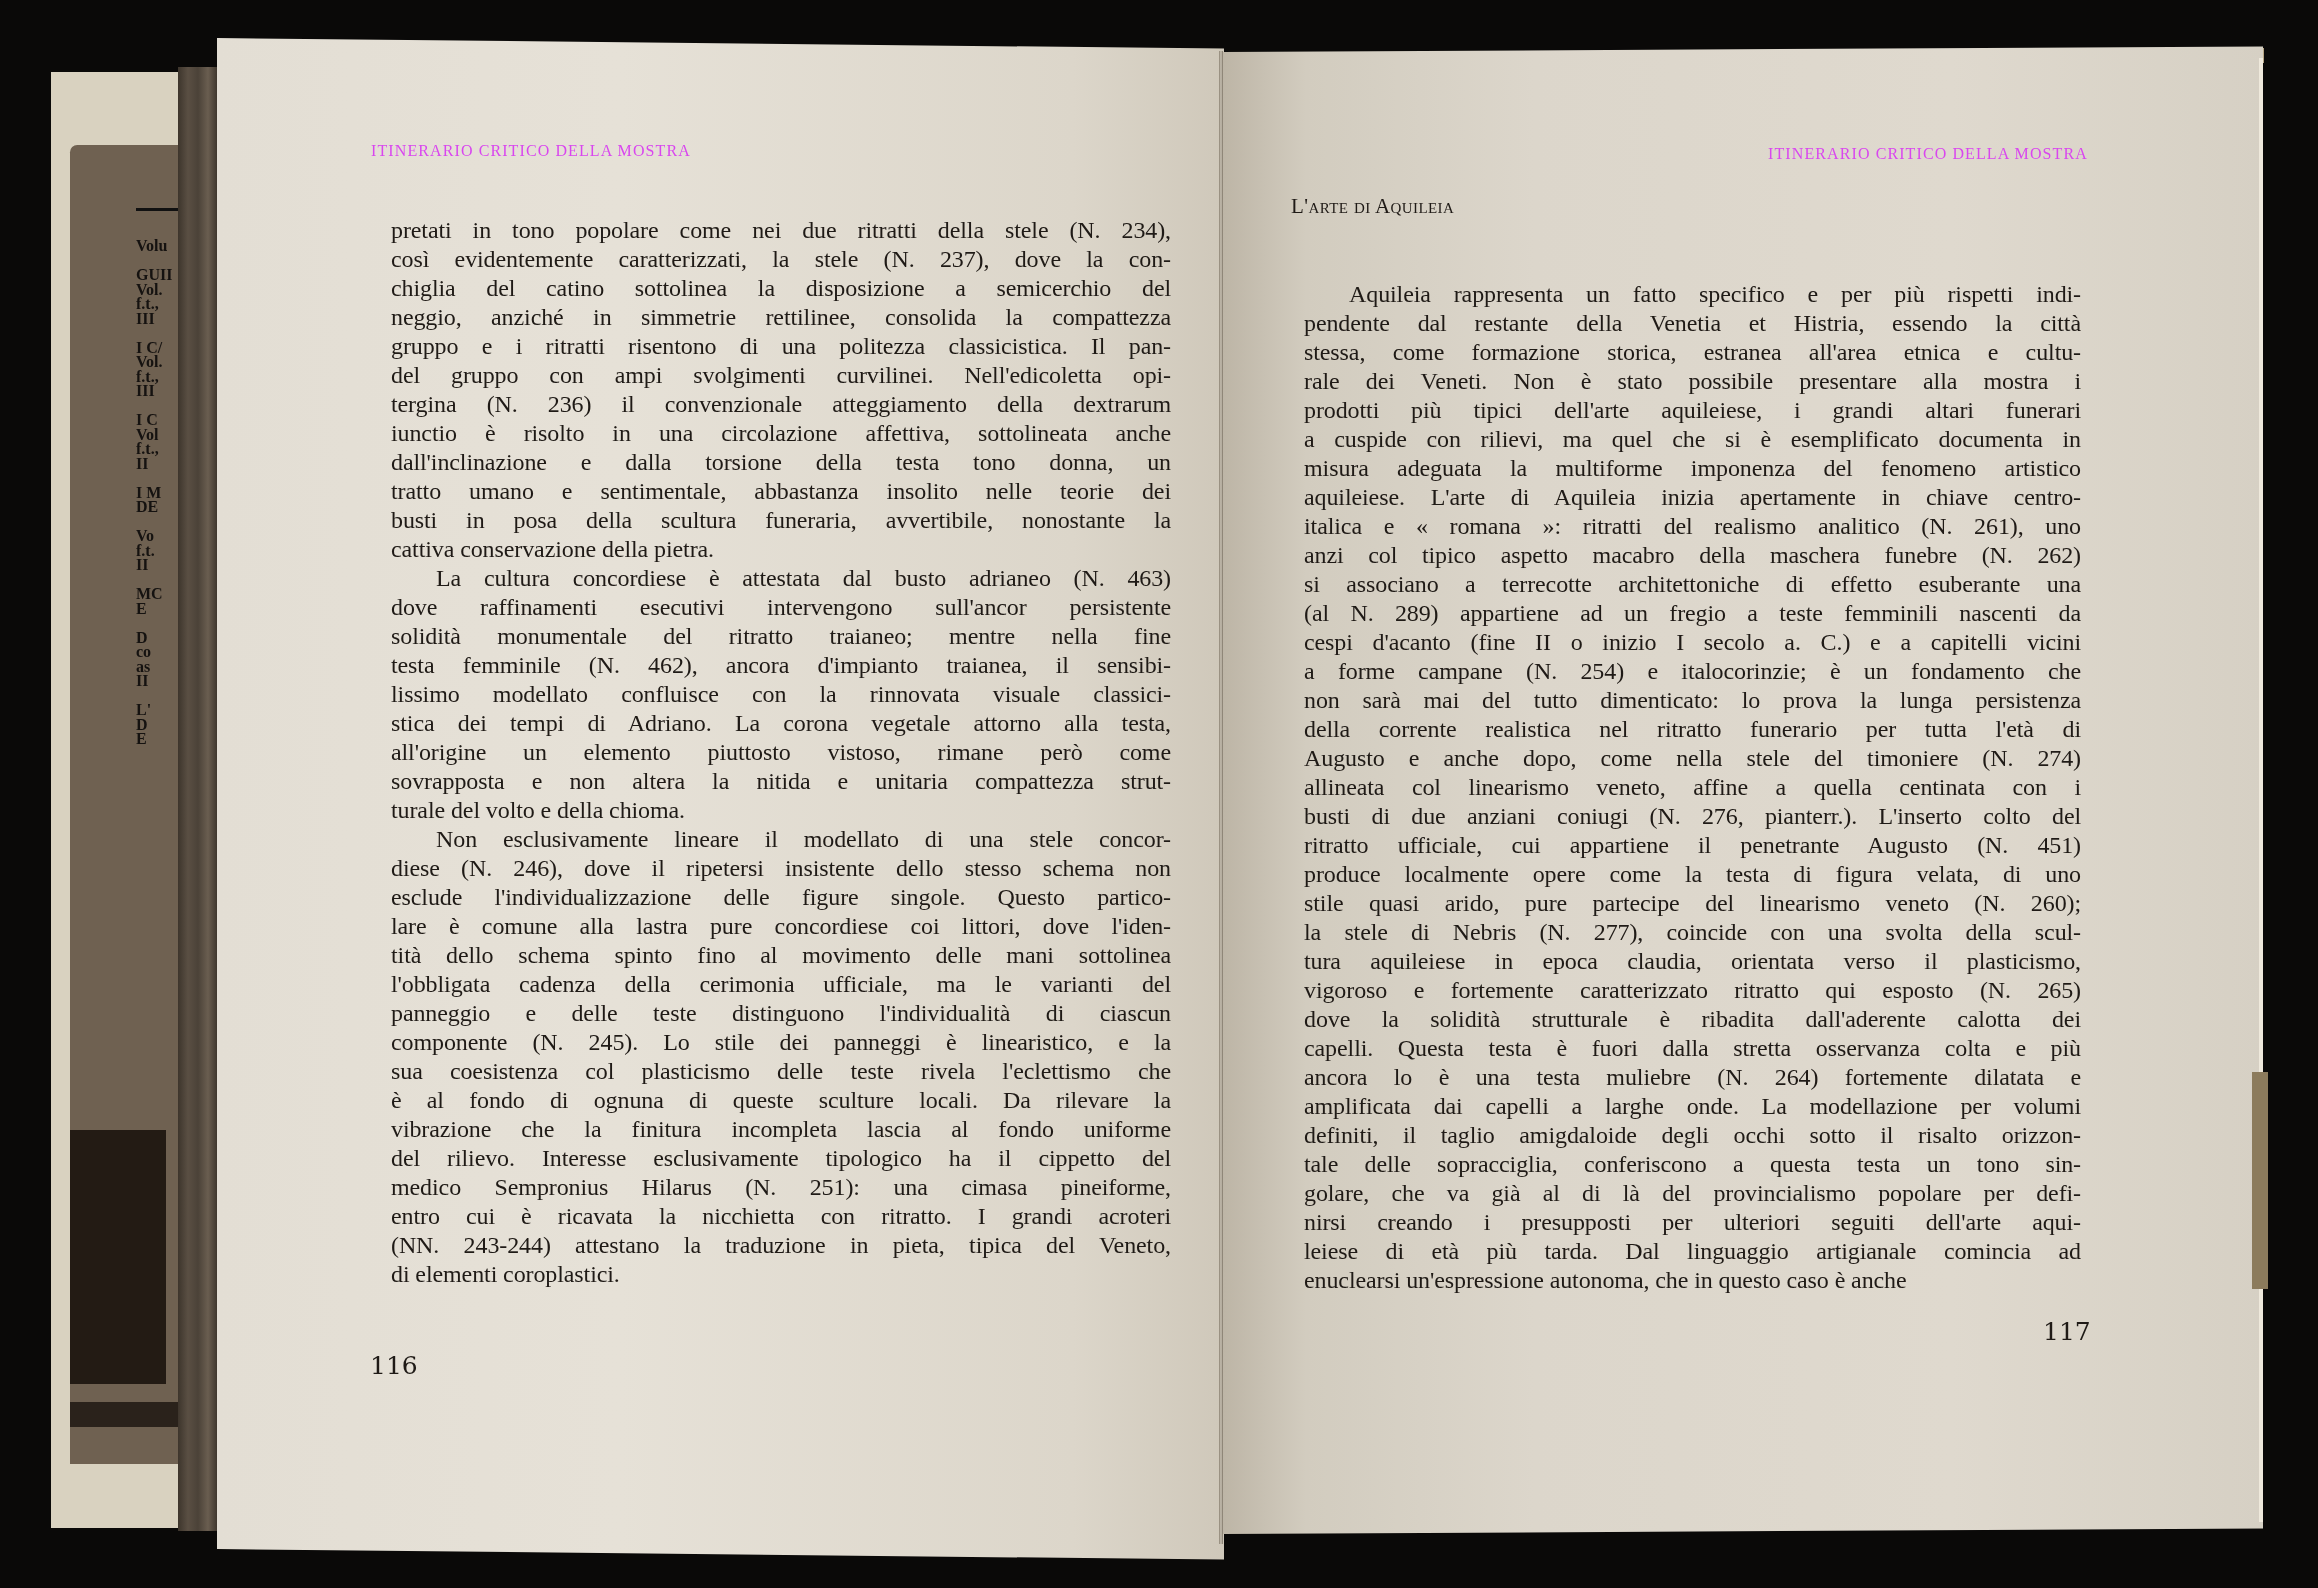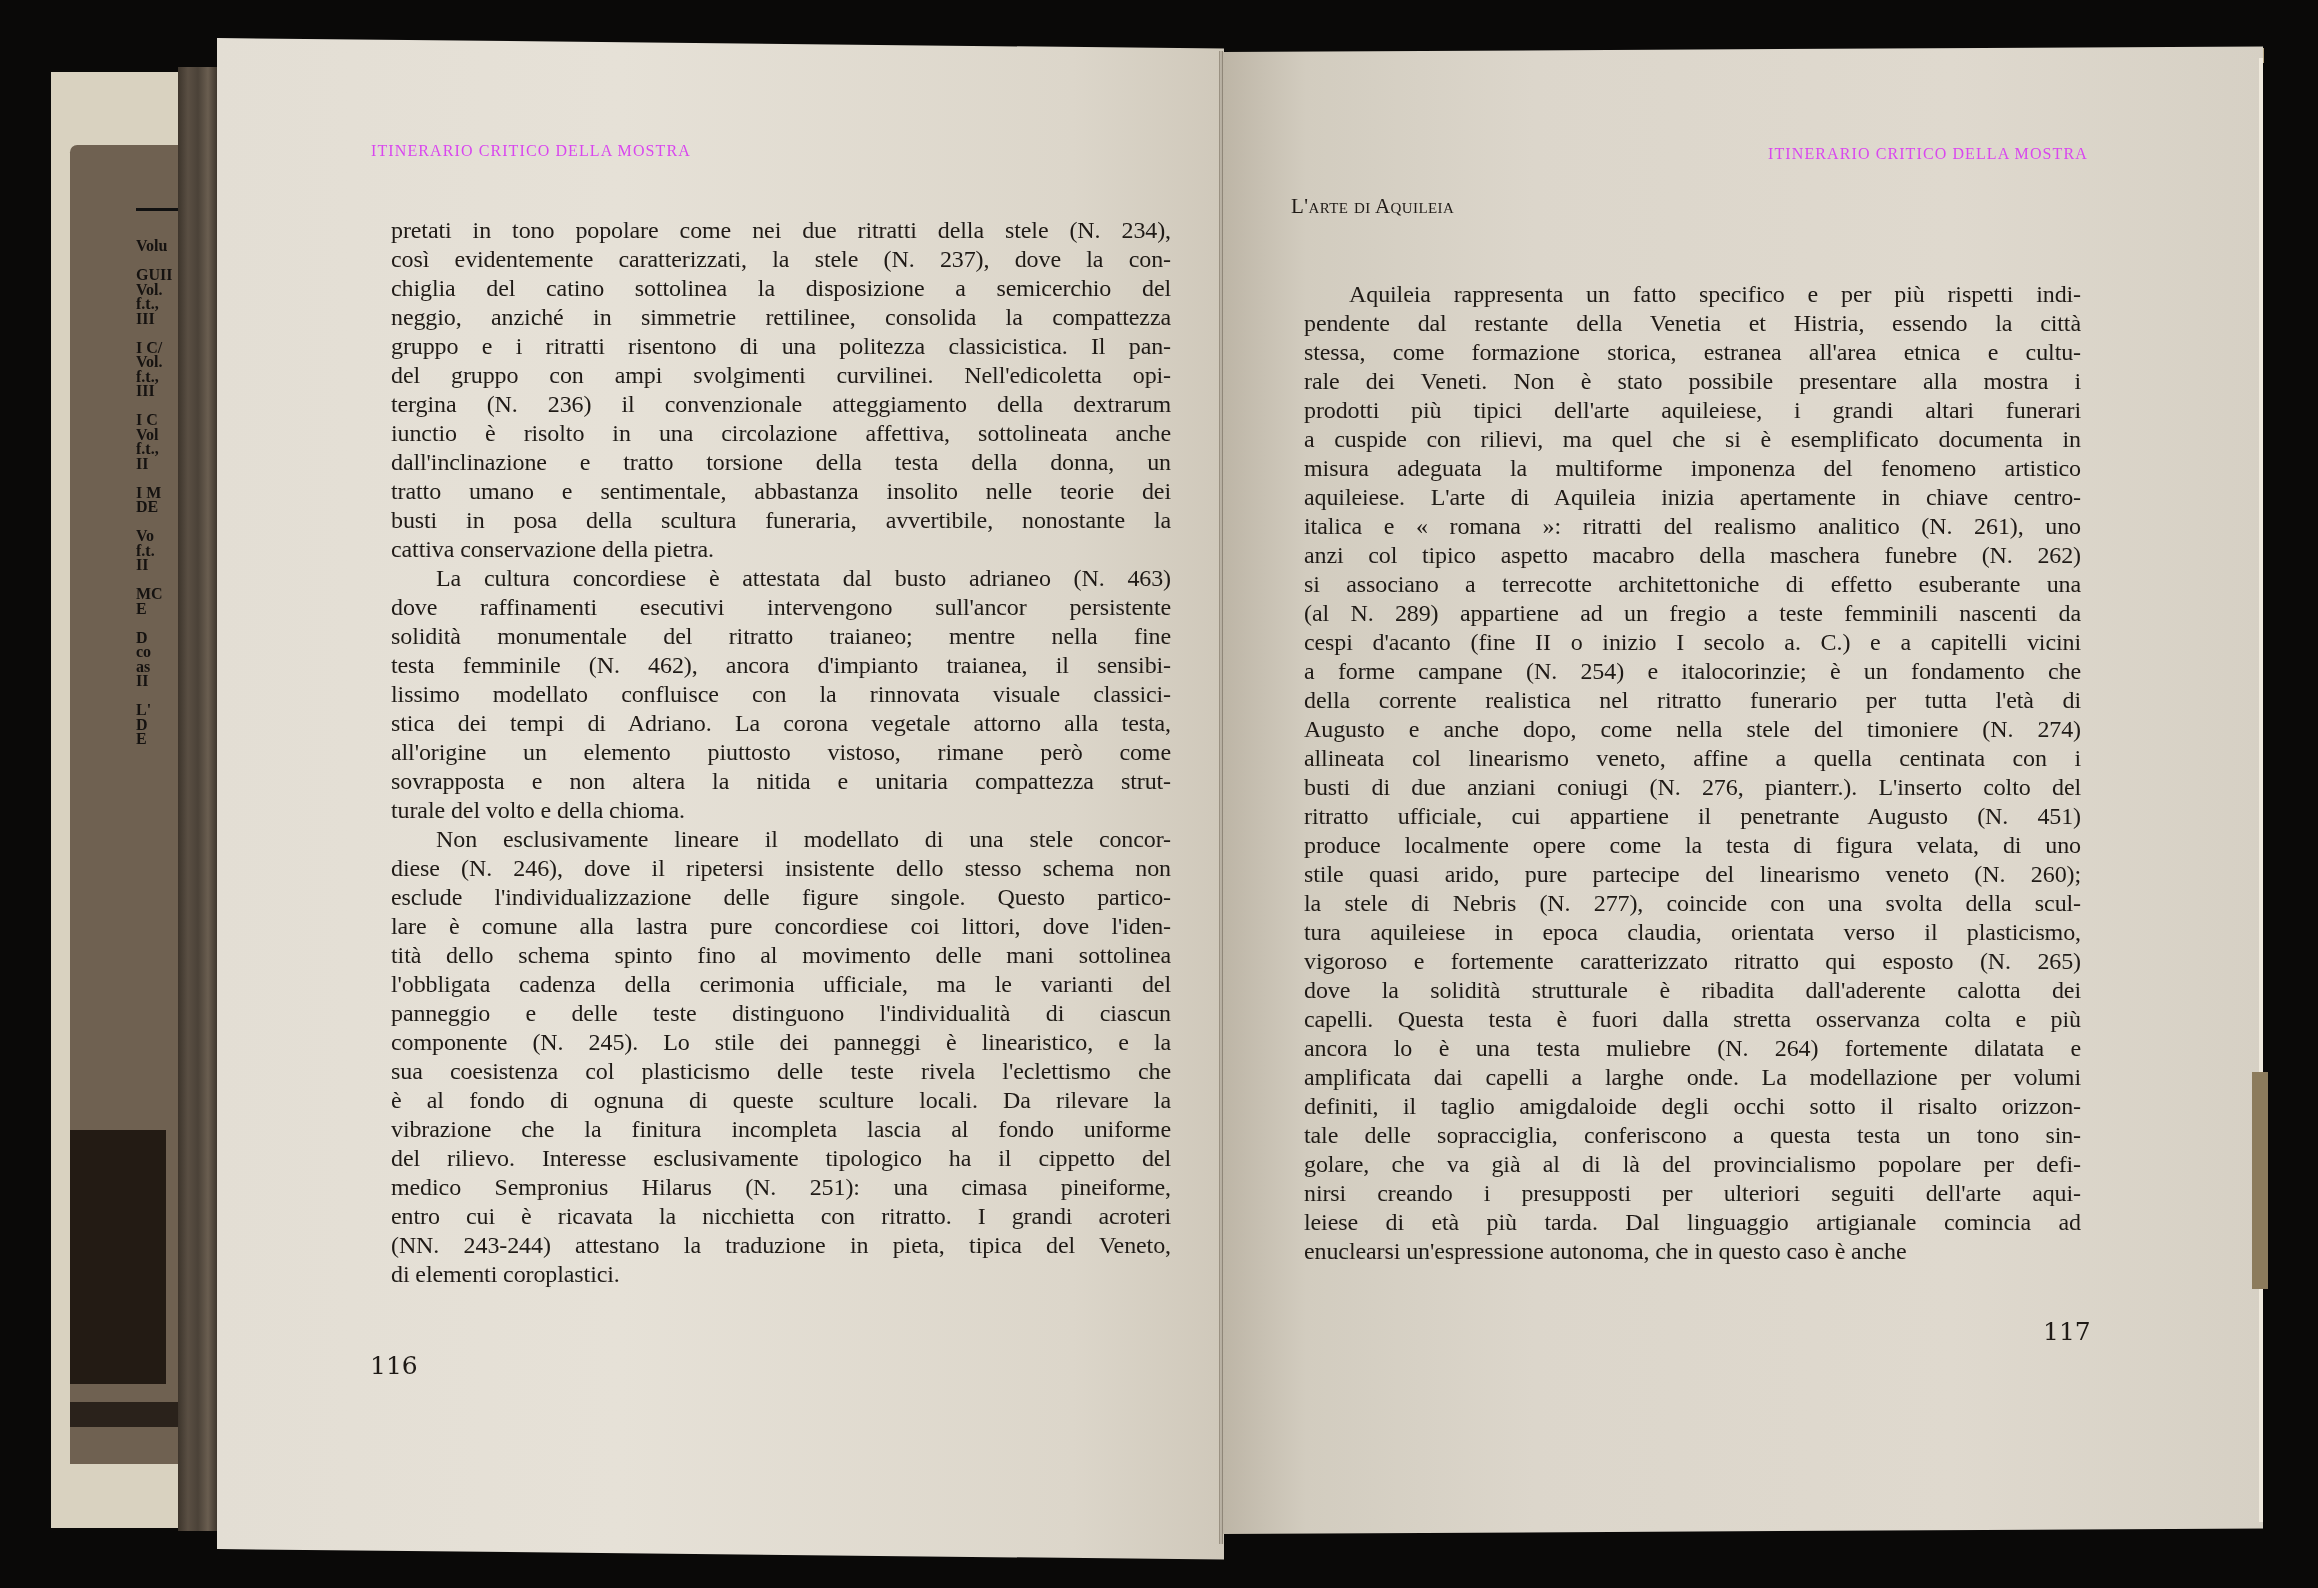--- a/index.html
+++ b/index.html
@@ -154,21 +154,21 @@
 <div class="abs col col-left" id="left-col">
     <p>
       <span class="line">pretati in tono popolare come nei due ritratti della stele (N. 234),</span>
       <span class="line">così evidentemente caratterizzati, la stele (N. 237), dove la con-</span>
       <span class="line">chiglia del catino sottolinea la disposizione a semicerchio del</span>
       <span class="line">neggio, anziché in simmetrie rettilinee, consolida la compattezza</span>
       <span class="line">gruppo e i ritratti risentono di una politezza classicistica. Il pan-</span>
       <span class="line">del gruppo con ampi svolgimenti curvilinei. Nell'edicoletta opi-</span>
       <span class="line">tergina (N. 236) il convenzionale atteggiamento della dextrarum</span>
       <span class="line">iunctio è risolto in una circolazione affettiva, sottolineata anche</span>
-      <span class="line">dall'inclinazione e tratto torsione della testa della donna, un</span>
+      <span class="line">dall'inclinazione e dalla torsione della testa tono donna, un</span>
       <span class="line">tratto umano e sentimentale, abbastanza insolito nelle teorie dei</span>
       <span class="line">busti in posa della scultura funeraria, avvertibile, nonostante la</span>
       <span class="line last">cattiva conservazione della pietra.</span>
     </p>
     <p>
       <span class="line indent">La cultura concordiese è attestata dal busto adrianeo (N. 463)</span>
       <span class="line">dove raffinamenti esecutivi intervengono sull'ancor persistente</span>
       <span class="line">solidità monumentale del ritratto traianeo; mentre nella fine</span>
       <span class="line">testa femminile (N. 462), ancora d'impianto traianea, il sensibi-</span>
       <span class="line">lissimo modellato confluisce con la rinnovata visuale classici-</span>
@@ -209,20 +209,21 @@
       <span class="line">prodotti più tipici dell'arte aquileiese, i grandi altari funerari</span>
       <span class="line">a cuspide con rilievi, ma quel che si è esemplificato documenta in</span>
       <span class="line">misura adeguata la multiforme imponenza del fenomeno artistico</span>
       <span class="line">aquileiese. L'arte di Aquileia inizia apertamente in chiave centro-</span>
       <span class="line">italica e « romana »: ritratti del realismo analitico (N. 261), uno</span>
       <span class="line">anzi col tipico aspetto macabro della maschera funebre (N. 262)</span>
       <span class="line">si associano a terrecotte architettoniche di effetto esuberante una</span>
       <span class="line">(al N. 289) appartiene ad un fregio a teste femminili nascenti da</span>
       <span class="line">cespi d'acanto (fine II o inizio I secolo a. C.) e a capitelli vicini</span>
       <span class="line">a forme campane (N. 254) e italocorinzie; è un fondamento che</span>
+      <span class="line">non sarà mai del tutto dimenticato: lo prova la lunga persistenza</span>
       <span class="line">della corrente realistica nel ritratto funerario per tutta l'età di</span>
       <span class="line">Augusto e anche dopo, come nella stele del timoniere (N. 274)</span>
       <span class="line">allineata col linearismo veneto, affine a quella centinata con i</span>
       <span class="line">busti di due anziani coniugi (N. 276, pianterr.). L'inserto colto del</span>
       <span class="line">ritratto ufficiale, cui appartiene il penetrante Augusto (N. 451)</span>
       <span class="line">produce localmente opere come la testa di figura velata, di uno</span>
       <span class="line">stile quasi arido, pure partecipe del linearismo veneto (N. 260);</span>
       <span class="line">la stele di Nebris (N. 277), coincide con una svolta della scul-</span>
       <span class="line">tura aquileiese in epoca claudia, orientata verso il plasticismo,</span>
       <span class="line">vigoroso e fortemente caratterizzato ritratto qui esposto (N. 265)</span>

